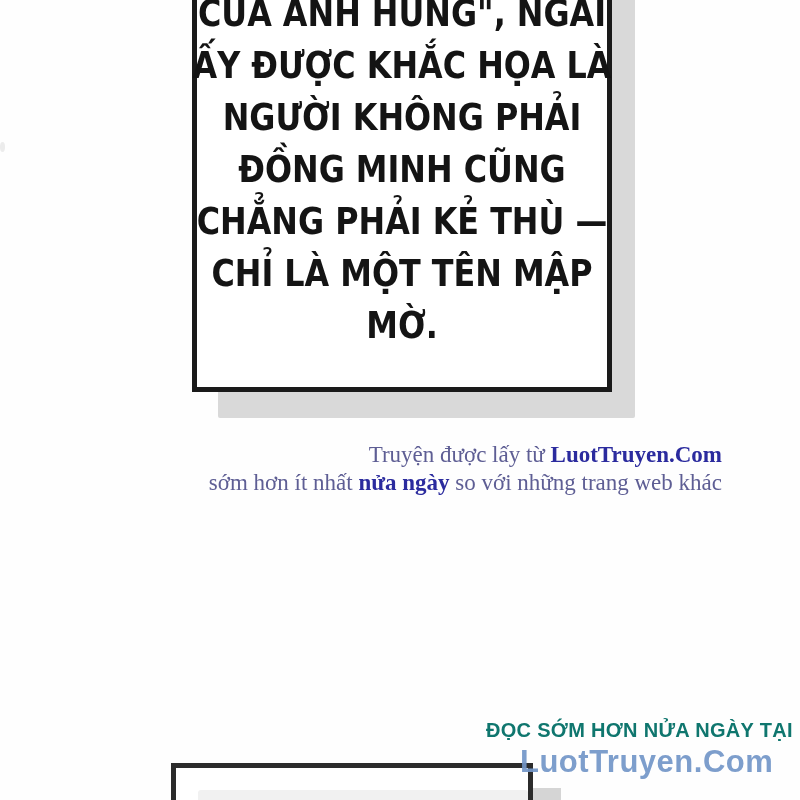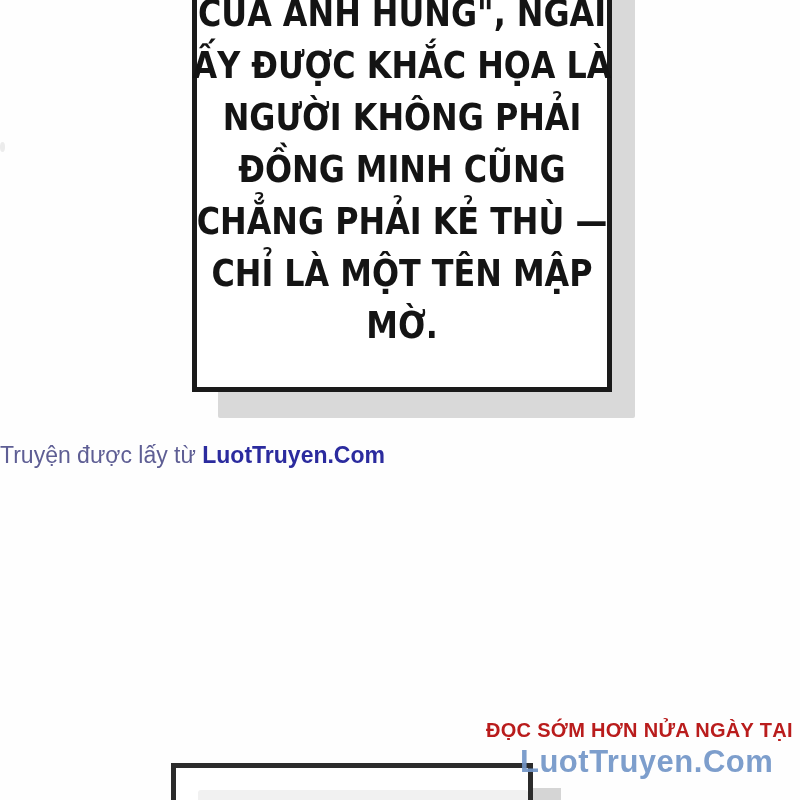--- a/index.html
+++ b/index.html
@@ -23,32 +23,32 @@
     position:absolute;left:-95px;top:2px;width:600px;
     white-space:pre;text-align:center;
     font-family:"DejaVu Sans",sans-serif;font-weight:700;
     font-size:37px;line-height:52px;color:#141414;
     transform:scaleX(.86);transform-origin:50% 0;
     letter-spacing:0px;
   }
   
   .watermark{
     position:absolute;left:0;top:441px;width:722px;
-    text-align:left;
-    font-family:Liberation Sans, sans-serif;
+    text-align:right;
+    font-family:Liberation Serif, serif;
     font-size:23px;line-height:28px;color:#5e5e94;
     z-index:3;
   }
   .watermark .wline{white-space:nowrap;}
   .watermark b{font-weight:700;color:#2b2b9e;}
   
   .corner-tagline{
     position:absolute;left:486px;top:719px;
     font-weight:700;font-size:20px;letter-spacing:.3px;
-    color:#b91c1c;white-space:nowrap;z-index:3;
+    color:#0f766e;white-space:nowrap;z-index:3;
   }
   .corner-site{
     position:absolute;left:520px;top:744px;
     font-weight:700;font-size:31px;letter-spacing:.5px;
     color:#7396c8;white-space:nowrap;z-index:6;opacity:.92;
   }
   
   .bottom-shadow{
     position:absolute;left:531px;top:788px;width:30px;height:12px;
     background:#d5d5d5;z-index:4;
@@ -79,20 +79,21 @@
 ẤY ĐƯỢC KHẮC HỌA LÀ
 NGƯỜI KHÔNG PHẢI
 ĐỒNG MINH CŨNG
 CHẲNG PHẢI KẺ THÙ —
 CHỈ LÀ MỘT TÊN MẬP
 MỜ.</div>
 </div>
 
 <div class="watermark">
   <div class="wline"><span>Truyện được lấy từ </span><b>LuotTruyen.Com</b><span></span></div>
+  <div class="wline"><span>sớm hơn ít nhất </span><b>nửa ngày</b><span> so với những trang web khác</span></div>
 </div>
 
 <div class="corner-tagline">ĐỌC SỚM HƠN NỬA NGÀY TẠI</div>
 <div class="corner-site">LuotTruyen.Com</div>
 
 <div class="bottom-shadow"></div>
 <div class="bottom-panel">
   <div class="panel-inner-art"></div>
 </div>
 

